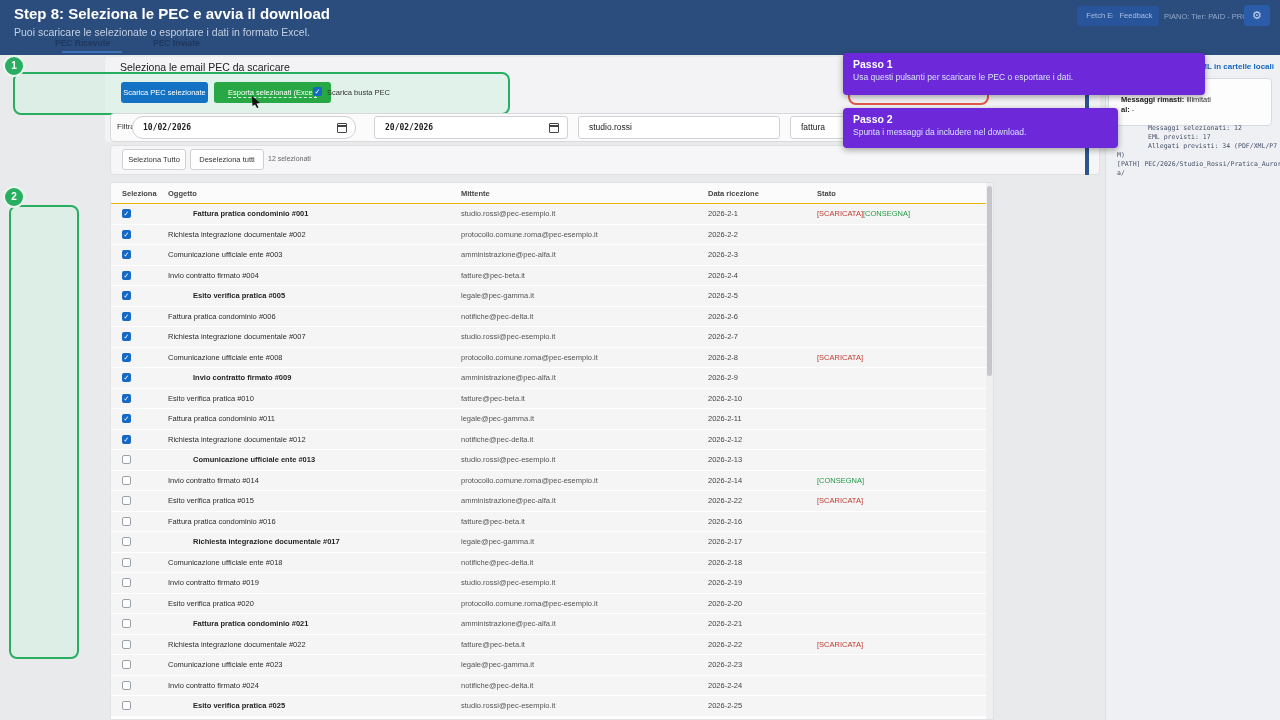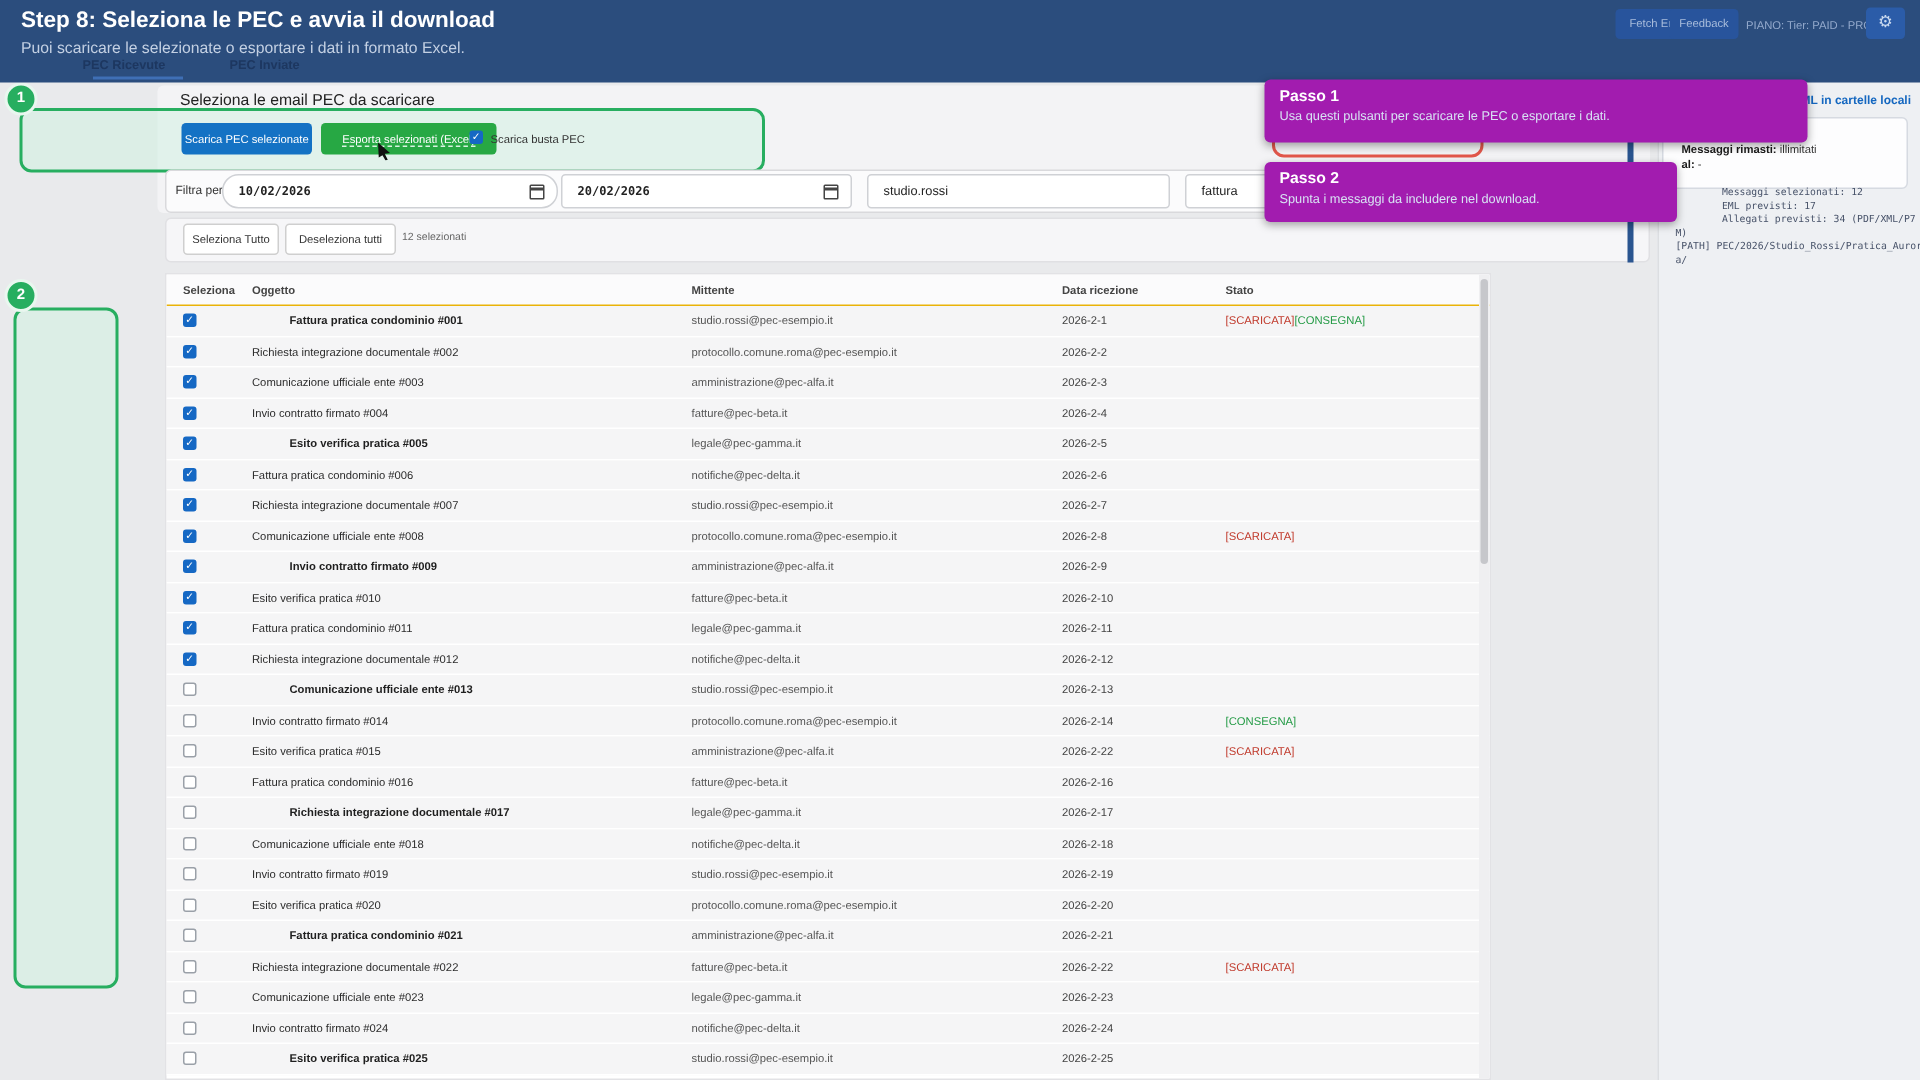--- a/index.html
+++ b/index.html
@@ -87,21 +87,21 @@
   .rcb{position:relative;width:9px;height:9px;}
   .st-scaricata{color:#c0392b;}
   .st-consegna{color:#229a44;}
   .vscroll{position:absolute;right:0;top:0;bottom:0;width:7px;background:#efeff1;z-index:4;}
   .vthumb{position:absolute;left:1px;top:3px;width:5px;height:190px;background:#c6c7cb;border-radius:3px;}
 
   
   .red-arc{position:absolute;left:848px;top:70px;width:137px;height:31px;border:2px solid #e2574b;
            border-radius:8px;z-index:8;}
   .blue-strip{position:absolute;left:1085px;top:53px;width:4px;height:122px;background:#2a5590;z-index:8;}
-  .tooltip{position:absolute;background:#a21caf;border-radius:4px;box-shadow:0 2px 6px rgba(0,0,0,.35);
+  .tooltip{position:absolute;background:#6d28d9;border-radius:4px;box-shadow:0 2px 6px rgba(0,0,0,.35);
            z-index:10;padding:5px 10px;box-sizing:border-box;}
   .tt-1{left:843px;top:53px;width:362px;height:42px;}
   .tt-2{left:843px;top:108px;width:275px;height:40px;}
   .tt-title{font-size:10.5px;font-weight:bold;color:#fff;}
   .tt-body{font-size:8.5px;color:#d8e3f4;margin-top:2px;}
 </style>
 </head>
 <body>
 
 <div class="stage">
@@ -144,21 +144,21 @@
   <div class="cursor-icon">
     <svg width="10" height="12" viewBox="0 0 10 12">
         <path d="M1 0 L9 7 L5.5 7.5 L7.5 11.5 L6 12 L4 8.5 L1.5 10 Z" fill="#111"></path>
       </svg>
   </div>
   <div class="cb checked toolbar-cb">✓</div>
   <div class="cb-label">Scarica busta PEC</div>
 
   <div class="filter-box"></div>
   <div class="filter-label">Filtra per:</div>
-  <div class="f-input f-date" style="left:148px;width:222px;border-radius:11px;">
+  <div class="f-input f-date" style="left:132px;width:222px;border-radius:11px;">
     <span class="val">10/02/2026</span>
     <span class="cal"></span>
   </div>
   <div class="f-input f-date" style="left:374px;width:192px;">
     <span class="val">20/02/2026</span>
     <span class="cal"></span>
   </div>
   <div class="f-input" style="left:578px;width:200px;">
     <span class="val">studio.rossi</span>
   </div>

